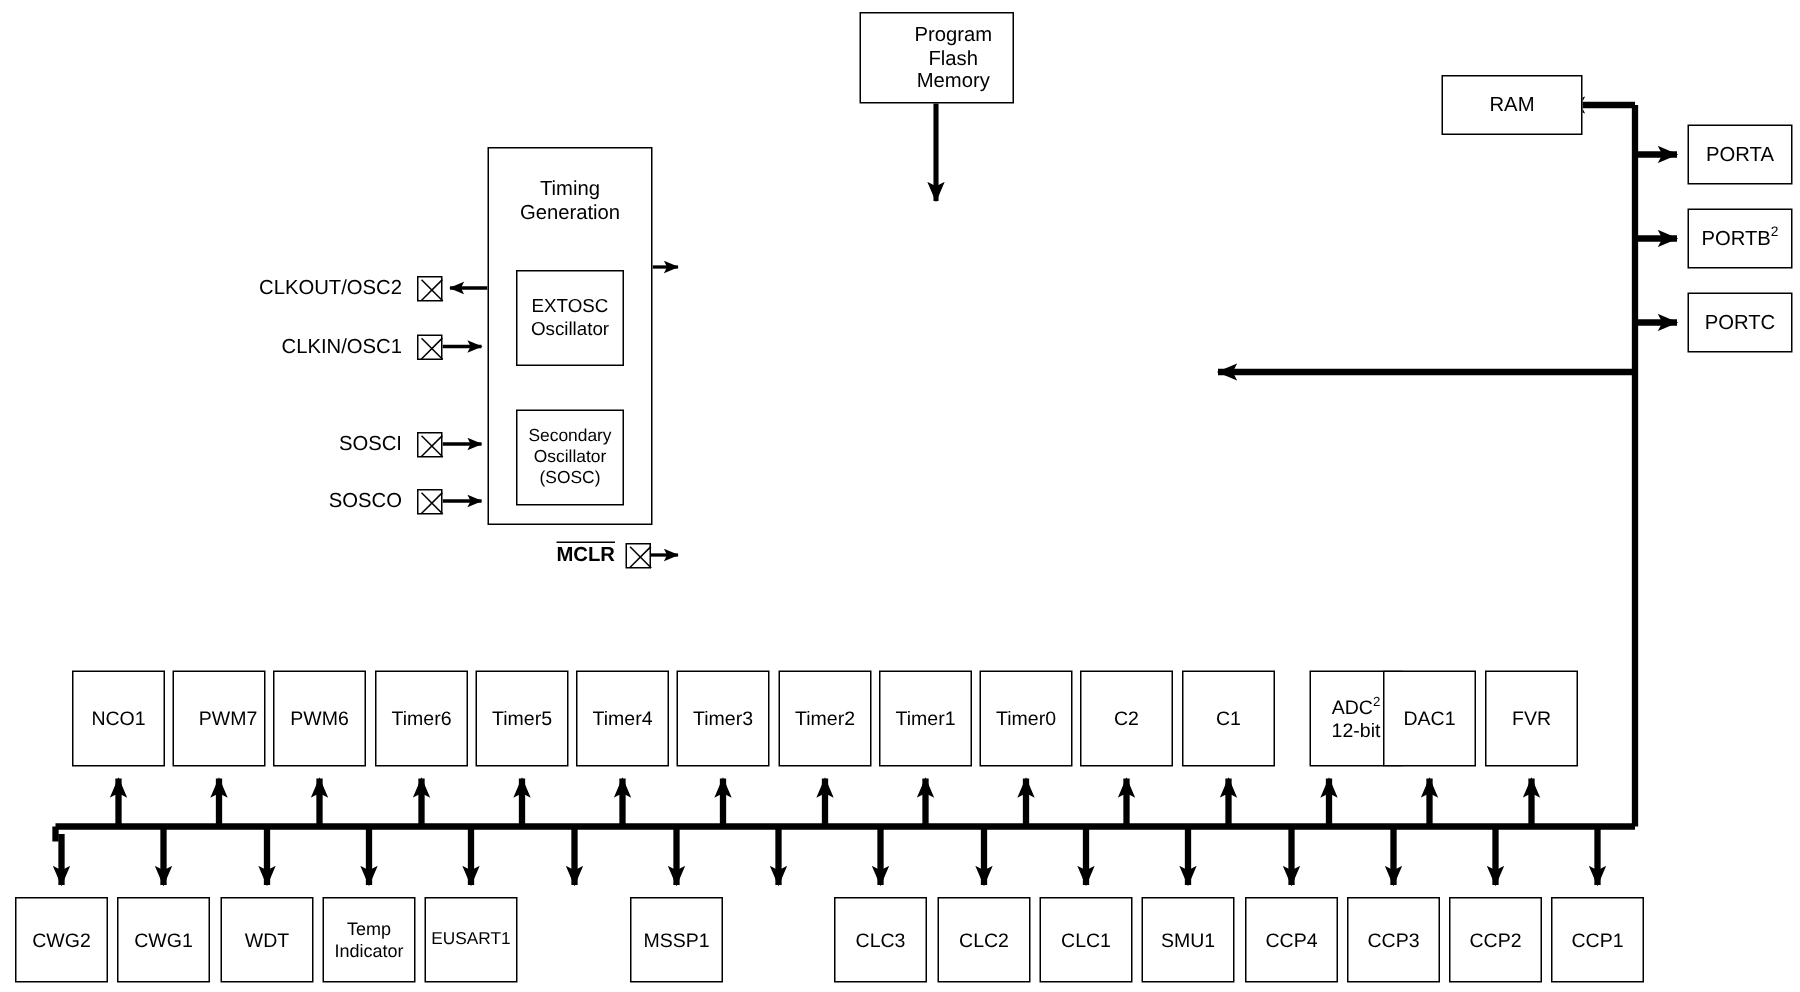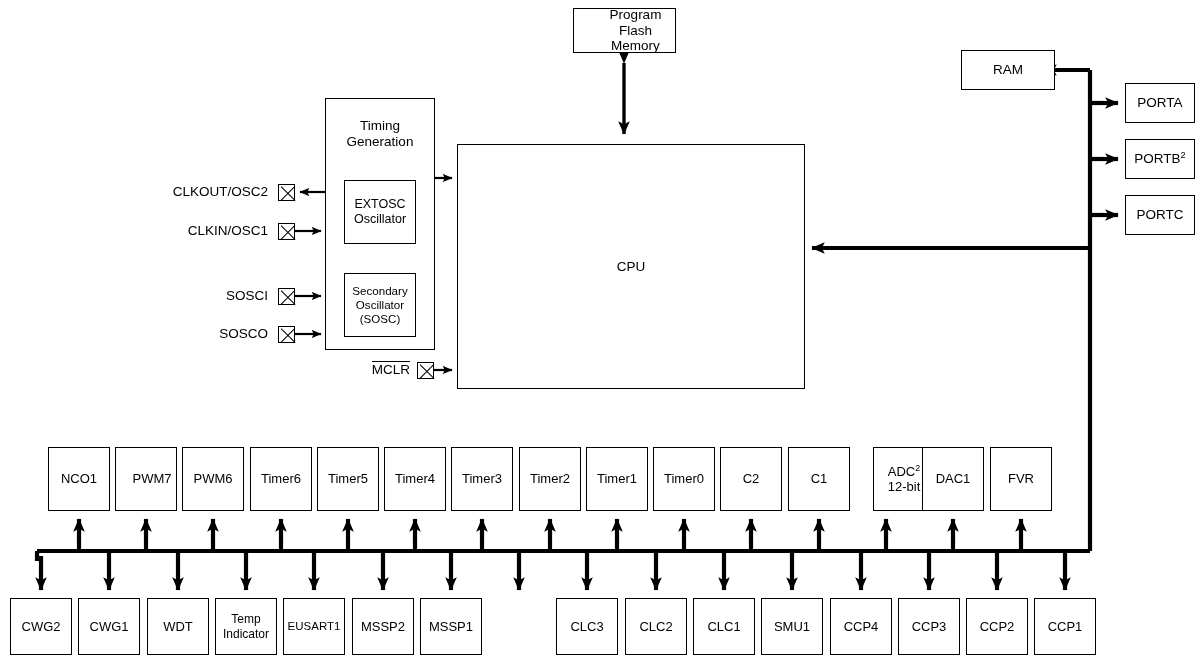--- a/index.html
+++ b/index.html
@@ -198,30 +198,27 @@
         <line x1="792" y1="551" x2="792" y2="590" marker-end="url(#ahb)"></line>
         <line x1="861" y1="551" x2="861" y2="590" marker-end="url(#ahb)"></line>
         <line x1="929" y1="551" x2="929" y2="590" marker-end="url(#ahb)"></line>
         <line x1="997" y1="551" x2="997" y2="590" marker-end="url(#ahb)"></line>
         <line x1="1065" y1="551" x2="1065" y2="590" marker-end="url(#ahb)"></line>
       </g>
 
     </g>
   </svg>
 
-  <div class="box" style="left:573px; top:8px; width:103px; height:45px;padding-left:22px;">
+  <div class="box" style="left:573px; top:8px; width:103px; height:61px;padding-left:22px;">
     <div>
       <span>Program</span><br>
       <span>Flash Memory</span>
     </div>
   </div>
 
-  <div class="box" style="left:457px; top:144px; width:348px; height:245px;">
-    <span>CPU</span>
-  </div>
 
   <div class="box" style="left:961px; top:50px; width:94px; height:40px;">
     <span>RAM</span>
   </div>
 
   <div class="container-box" style="left:325px; top:98px; width:110px; height:252px;"></div>
   <div class="container-title" style="left:325px; top:118px; width:110px;">
     <span>Timing</span><br>
     <span>Generation</span>
   </div>
@@ -254,21 +251,21 @@
   <div class="pinlabel" style="left:118px; top:288px; width:150px;">
     <span>SOSCI</span>
   </div>
   <div class="pinsq" style="left:278px; top:288px;"></div>
 
   <div class="pinlabel" style="left:118px; top:326px; width:150px;">
     <span>SOSCO</span>
   </div>
   <div class="pinsq" style="left:278px; top:326px;"></div>
 
-  <div class="pinlabel" style="left:280px; top:361px; width:130px;">
+  <div class="pinlabel" style="left:280px; top:361px; width:130px;font-weight:bold;">
     <span class="ovl">MCLR</span>
   </div>
   <div class="pinsq" style="left:417px; top:362px;"></div>
 
   <div class="box" style="left:1125px; top:83px; width:70px; height:40px;">
     <span>PORTA</span>
   </div>
   <div class="box" style="left:1125px; top:139px; width:70px; height:40px;">
     <span><span>PORTB</span><sup>2</sup></span>
   </div>
@@ -336,23 +333,20 @@
     </div>
   <div class="box bottom" style="left:215px; top:598px; width:62px; height:57px; font-size:12px;">
     <div>
       <span>Temp</span><br>
       <span>Indicator</span>
     </div>
   </div>
   <div class="box bottom" style="left:283px; top:598px; width:62px; height:57px; font-size:11.5px;">
       <div><span>EUSART1</span></div>
     </div>
-  <div class="box bottom" style="left:352px; top:598px; width:62px; height:57px;">
-      <div><span>MSSP2</span></div>
-    </div>
   <div class="box bottom" style="left:420px; top:598px; width:62px; height:57px;">
       <div><span>MSSP1</span></div>
     </div>
   <div class="box bottom" style="left:556px; top:598px; width:62px; height:57px;">
       <div><span>CLC3</span></div>
     </div>
   <div class="box bottom" style="left:625px; top:598px; width:62px; height:57px;">
       <div><span>CLC2</span></div>
     </div>
   <div class="box bottom" style="left:693px; top:598px; width:62px; height:57px;">

